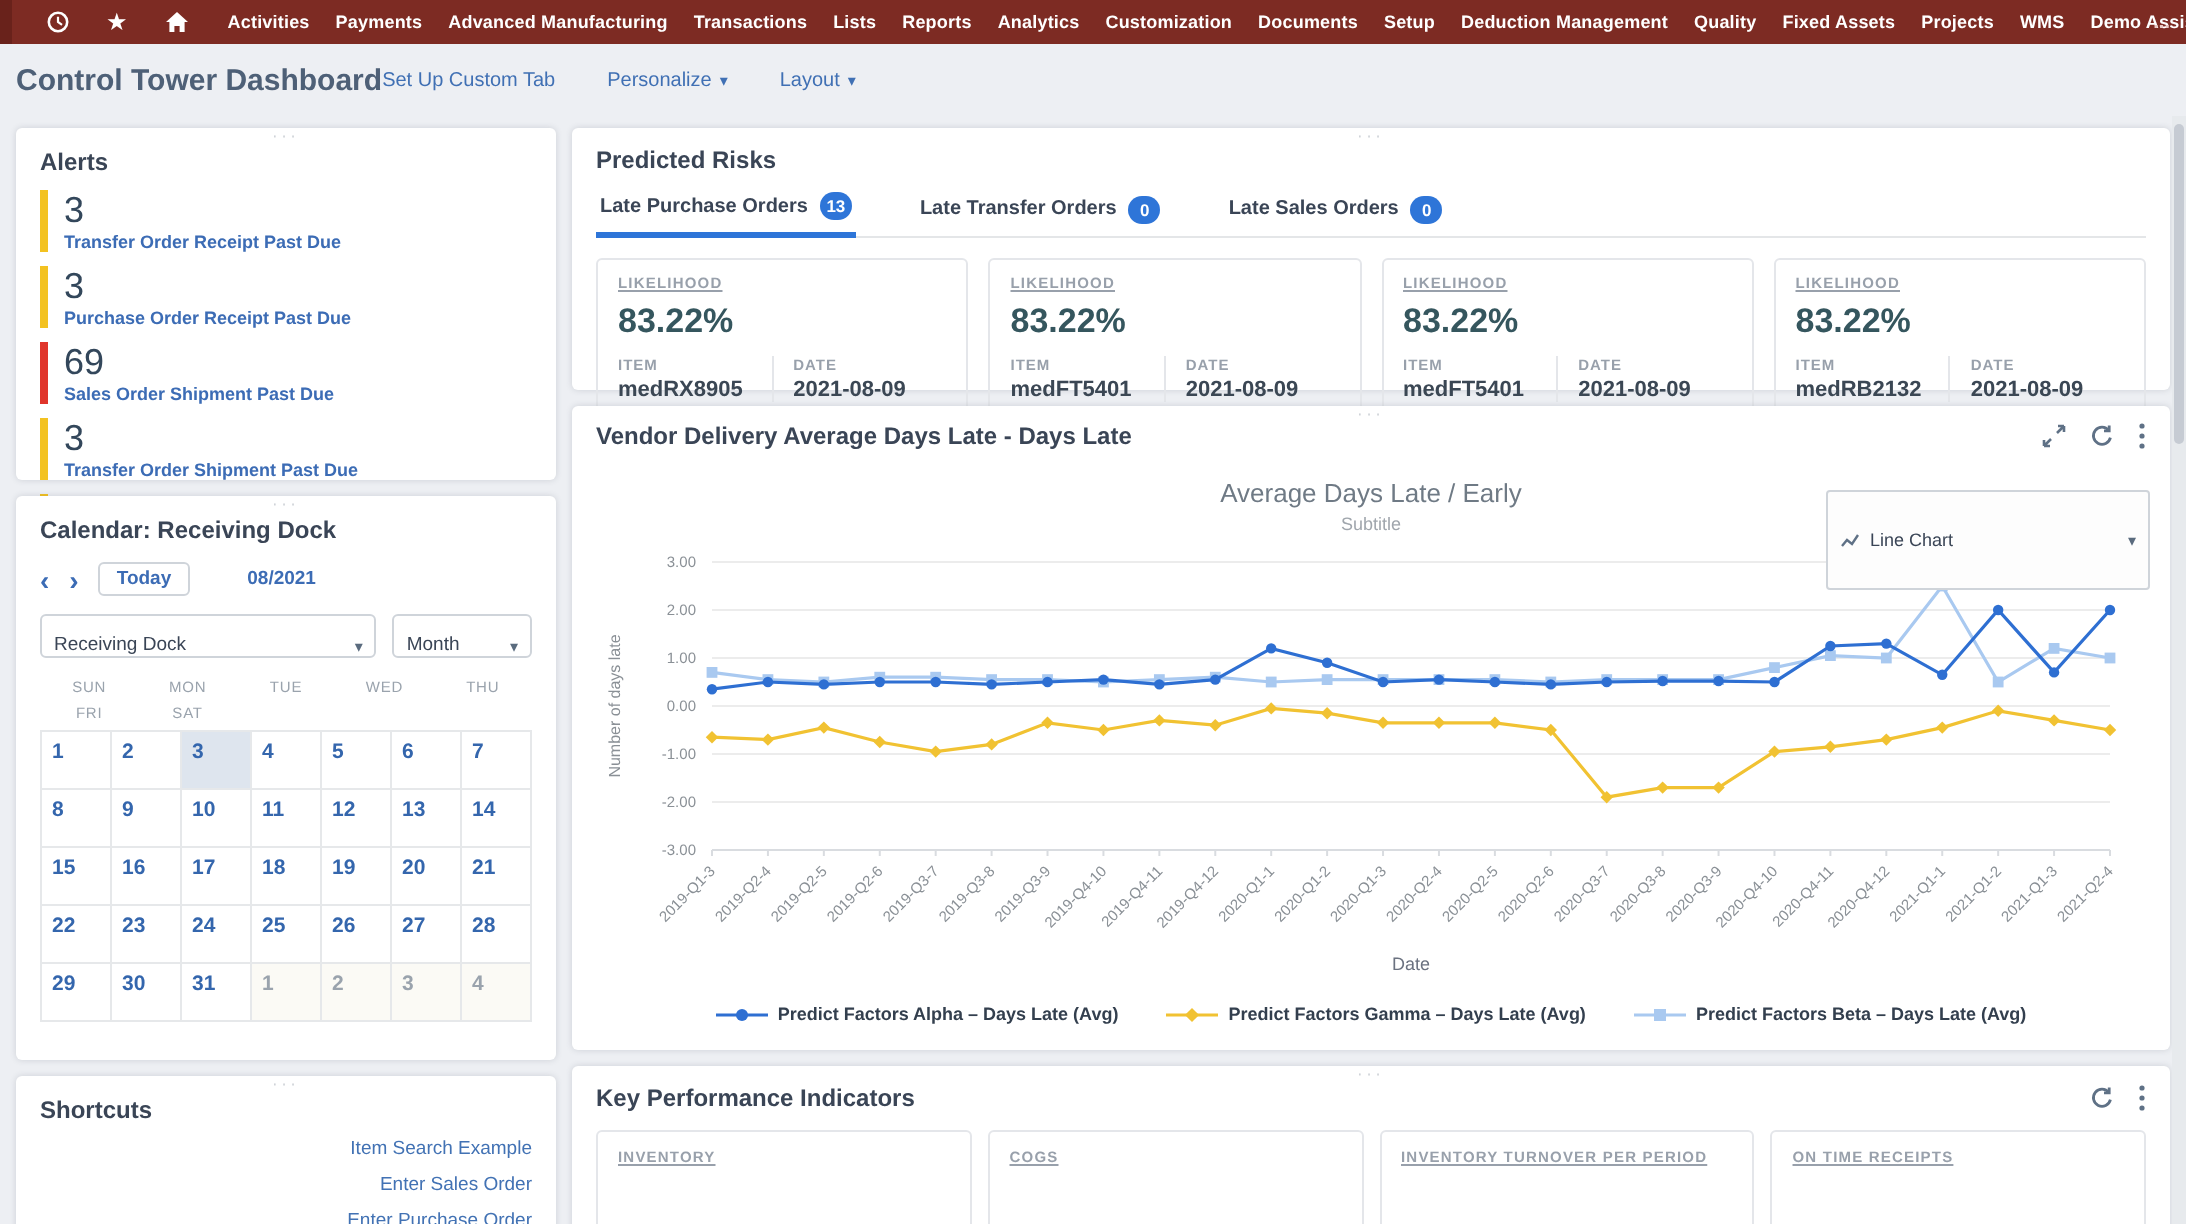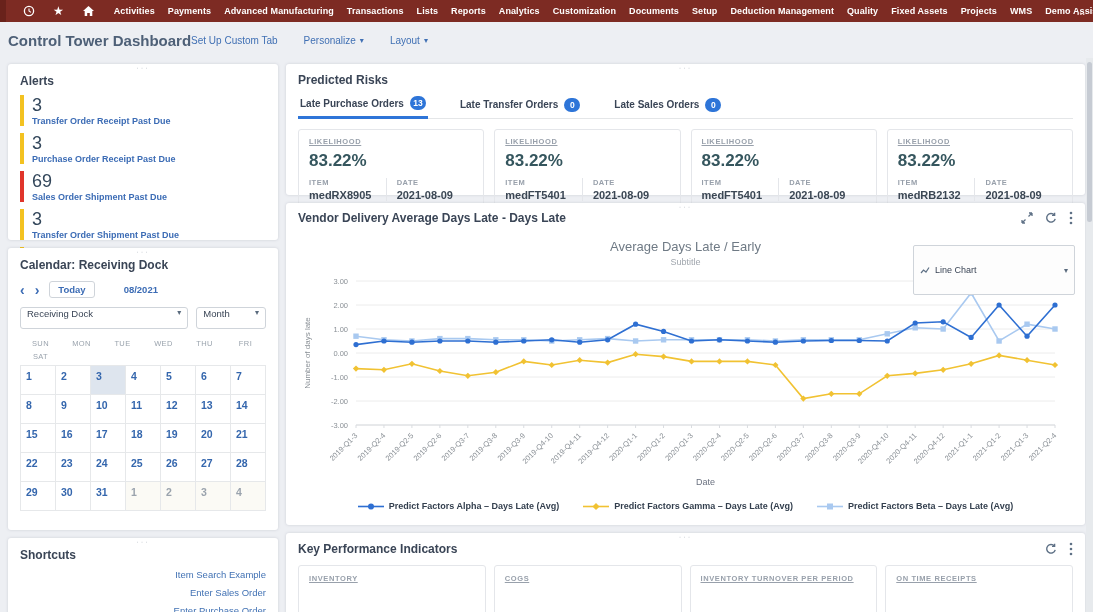--- a/index.html
+++ b/index.html
@@ -37,26 +37,26 @@
   .alert-item{border-left:4px solid #f3c221;padding-left:8px;margin-top:7px;}
   .alert-value{font-size:18px;color:#33475b;line-height:20px;}
   .alert-label{font-size:9px;font-weight:700;color:#3c6cb5;cursor:pointer;margin-top:1px;}
   
   .calendar{left:8px;top:248px;width:270px;height:282px;padding:10px 12px;box-sizing:border-box;}
   .cal-nav{display:flex;align-items:center;margin-top:9px;gap:10px;}
   .chev{color:#3c6cb5;font-weight:700;font-size:14px;line-height:12px;cursor:pointer;}
   .today-btn{border:1px solid #cfd4da;border-radius:3px;padding:2px 8px;font-size:9.5px;font-weight:700;color:#3c6cb5;cursor:pointer;}
   .cal-month{font-size:9.5px;font-weight:700;color:#3c6cb5;margin-left:4px;padding-left:15px;}
   .cal-selects{display:flex;gap:8px;margin-top:9px;}
-  .sel{border:1px solid #cfd4da;border-radius:3px;height:20px;display:flex;align-items:flex-start;
+  .sel{border:1px solid #cfd4da;border-radius:3px;height:20px;display:flex;align-items:flex-end;
        padding:0 6px;font-size:9.5px;color:#3a4556;justify-content:space-between;cursor:pointer;background:#fff;}
   .sel .caret{color:#5a6b7e;}
   .sel-dock{width:172px;}
   .sel-view{width:62px;}
-  .cal-weekdays{display:grid;grid-template-columns:repeat(6,1fr);margin-top:10px;}
+  .cal-weekdays{display:grid;grid-template-columns:repeat(5,1fr);margin-top:10px;}
   .cal-wd{font-size:7.5px;color:#9aa3ad;text-align:center;padding-bottom:4px;letter-spacing:.4px;}
   .cal-grid{display:grid;grid-template-columns:repeat(7,1fr);border-top:1px solid #e6e8ea;border-left:1px solid #e6e8ea;}
   .cal-cell{height:29px;border-right:1px solid #e6e8ea;border-bottom:1px solid #e6e8ea;box-sizing:border-box;cursor:pointer;background:#fff;}
   .cal-cell.selected{background:#dee5ee;}
   .cal-cell.other{background:#fbfaf5;}
   .cal-num{display:inline-block;font-size:10.5px;font-weight:700;color:#3466ad;padding:4px 0 0 5px;}
   .cal-cell.other .cal-num{color:#9aa3ad;}
   
   .shortcuts{left:8px;top:538px;width:270px;height:120px;padding:10px 12px;box-sizing:border-box;}
   .shortcut{font-size:9.5px;color:#4272b4;margin-top:7px;cursor:pointer;text-align:right;}

